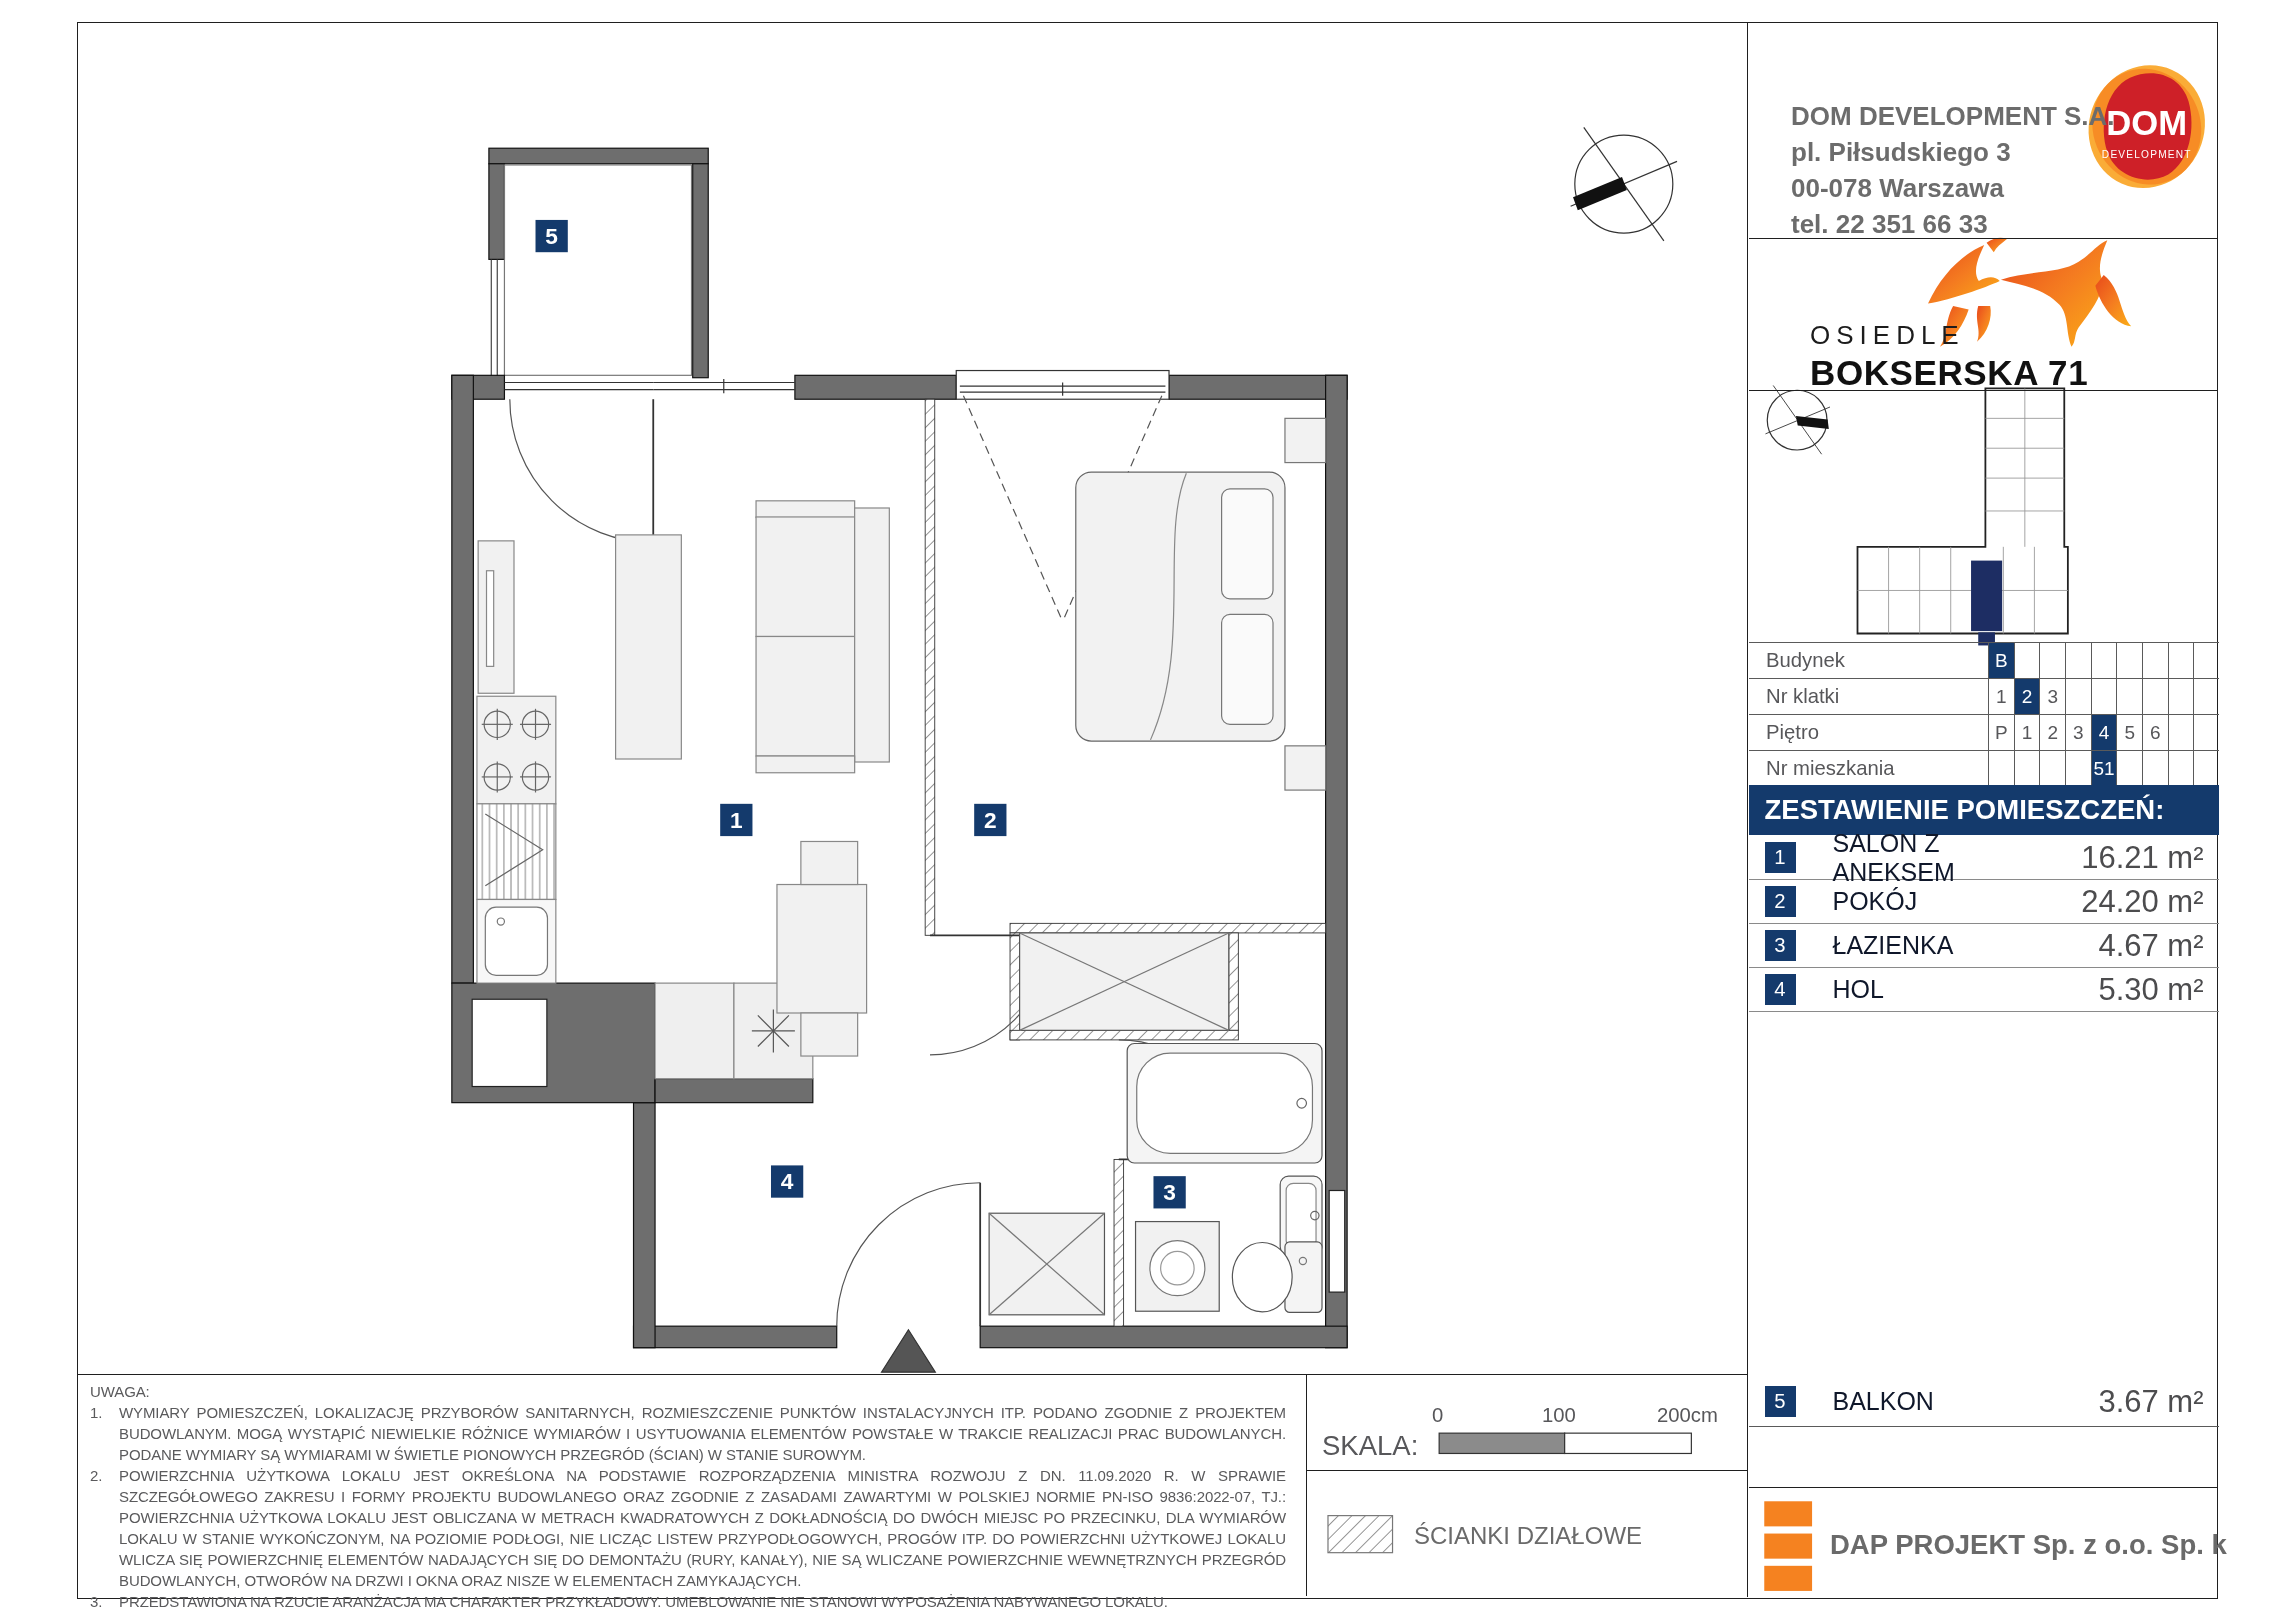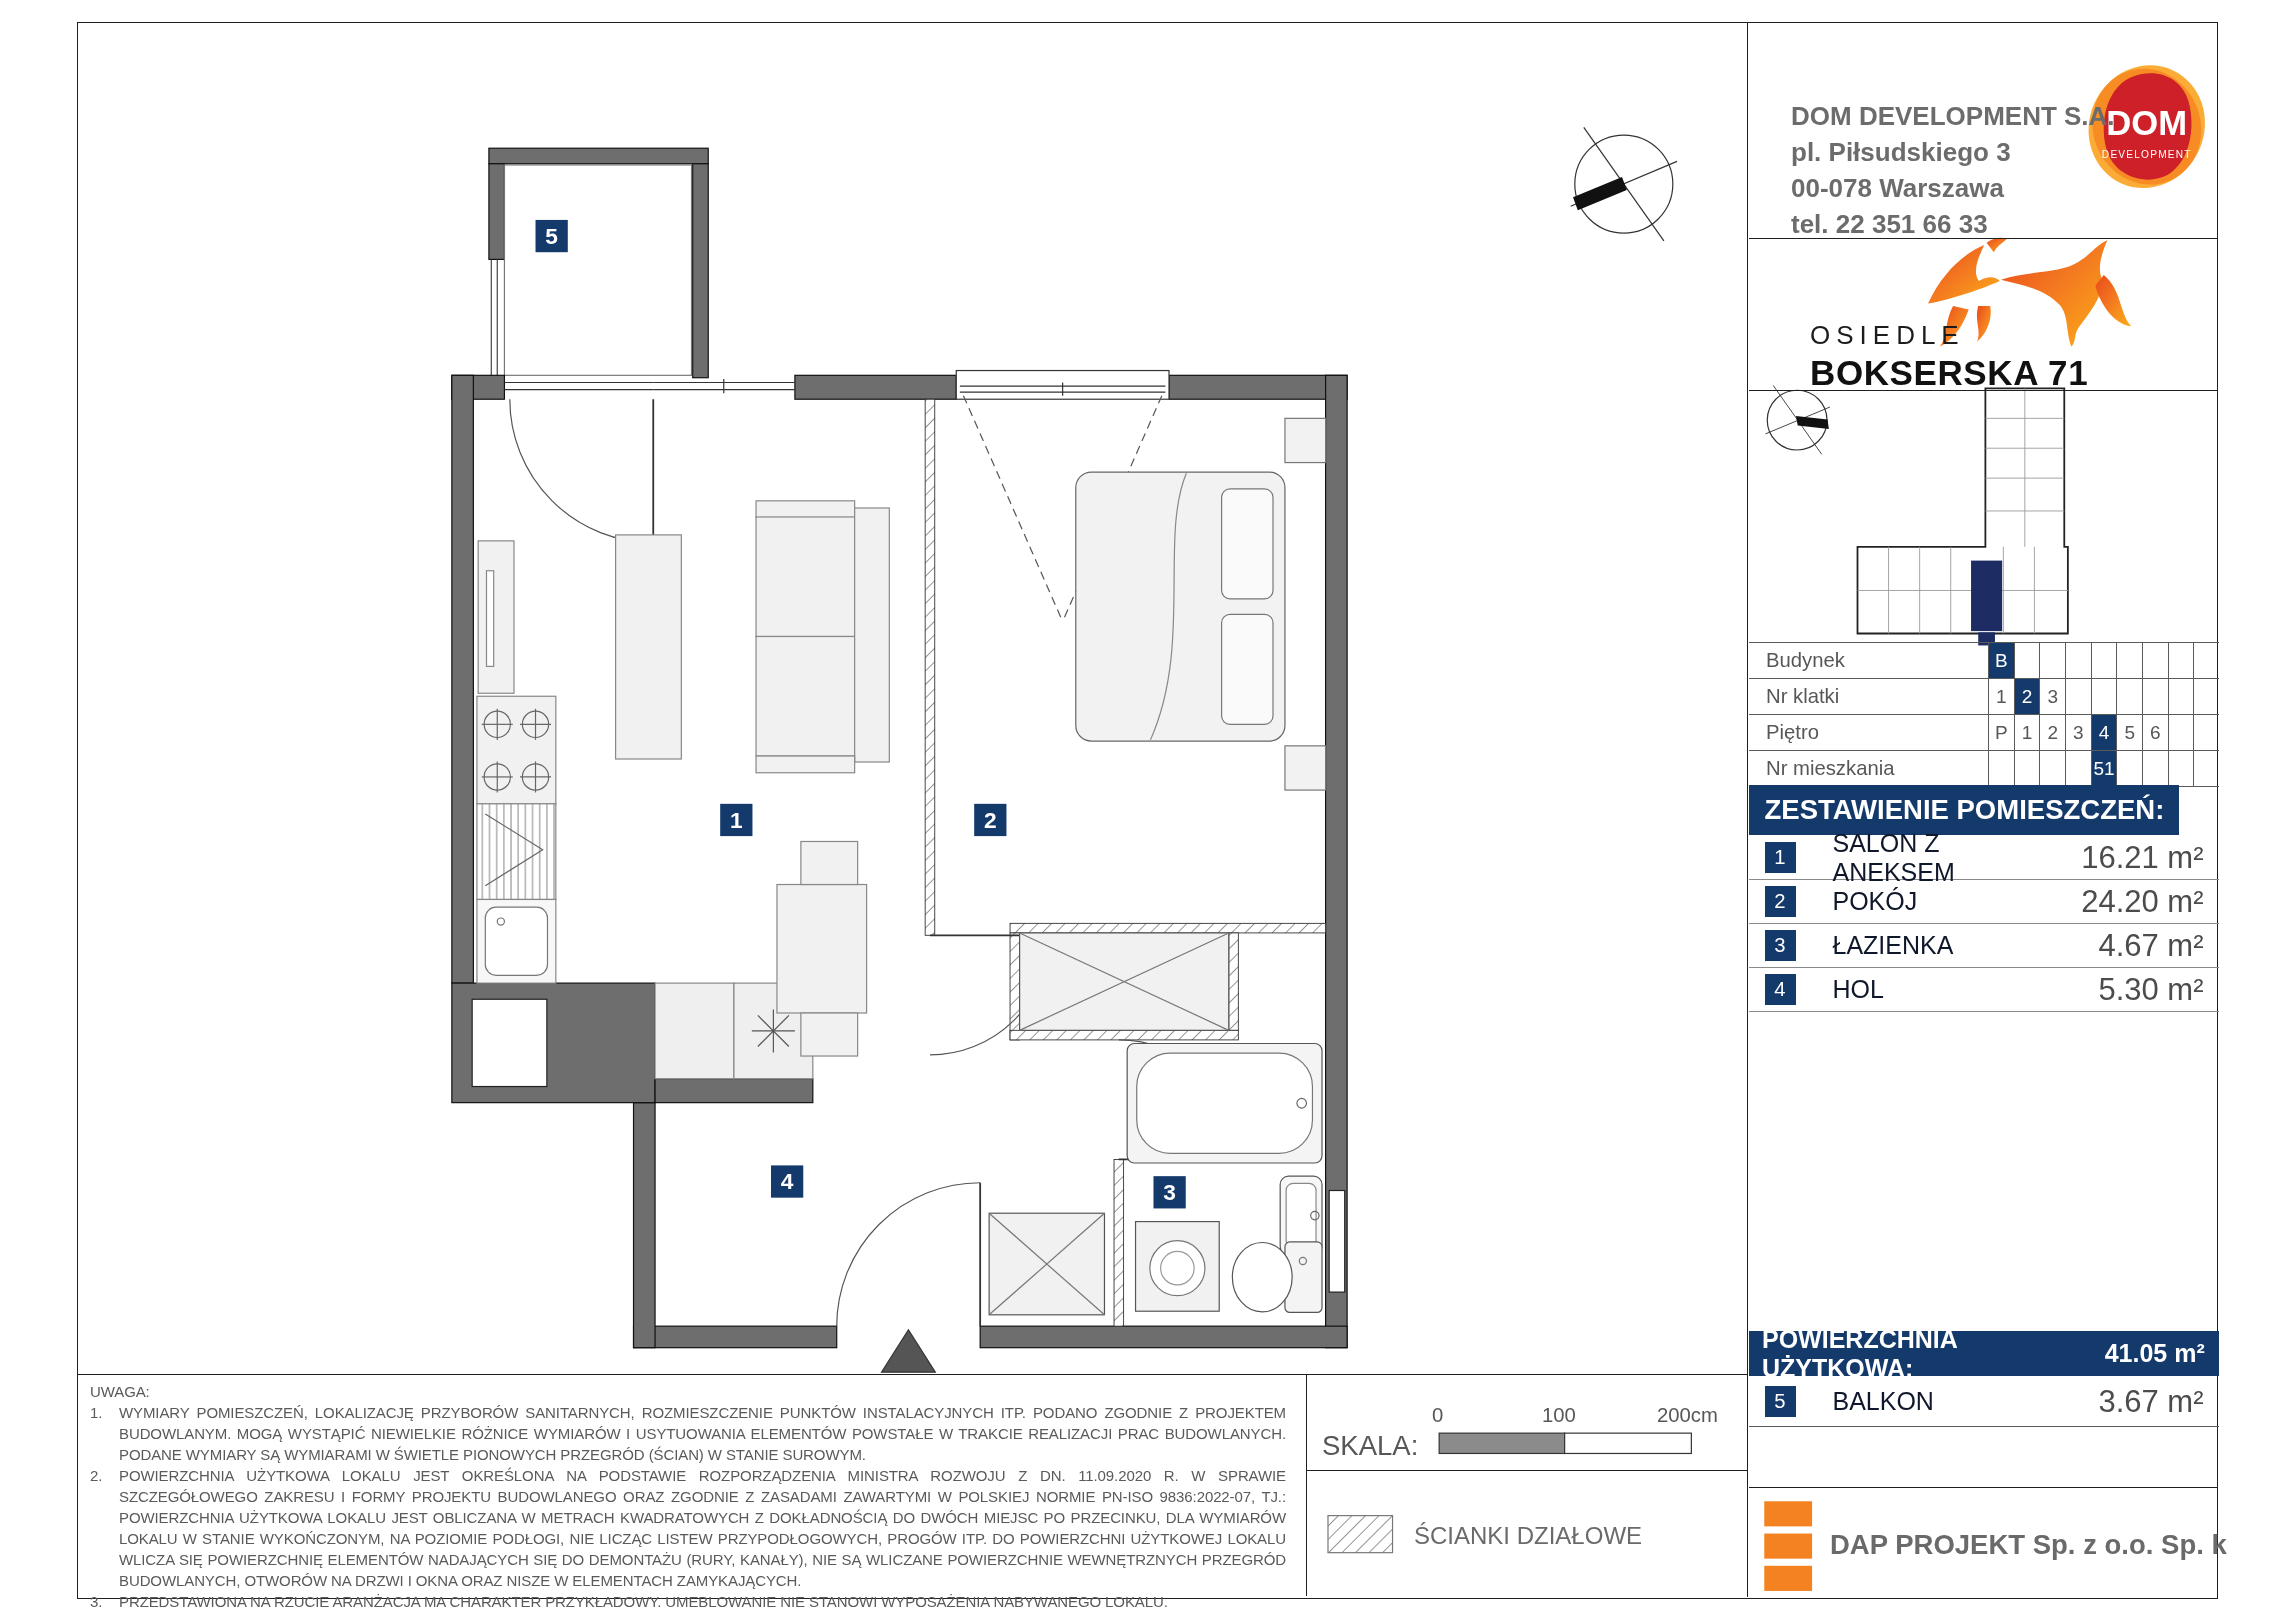--- a/index.html
+++ b/index.html
@@ -14,21 +14,21 @@
   #estate-line2{left:1810px;top:353px;font-size:35px;font-weight:bold;color:#111;letter-spacing:0.6px;}
   
   #unit-info-table{left:1749px;top:642px;width:470px;border-top:1.2px solid #5a5a5a;}
   .ut-row{display:flex;height:35px;border-bottom:1.2px solid #5a5a5a;align-items:stretch;}
   .ut-label{width:222px;display:flex;align-items:center;padding-left:17px;font-size:20.3px;color:#57575a;}
   .ut-cells{flex:1;display:flex;}
   .ut-cell{flex:1;border-left:1.2px solid #5a5a5a;display:flex;align-items:center;justify-content:center;
            font-size:19px;color:#57575a;}
   .ut-cell.sel{background:#143a6c;color:#fff;}
   
-  #rooms-header{left:1749px;top:785px;width:430px;height:50px;background:#143a6c;color:#fff;
+  #rooms-header{left:1749px;top:785px;width:470px;height:50px;background:#143a6c;color:#fff;
                 display:flex;align-items:center;padding-left:15.5px;font-size:27.5px;font-weight:bold;box-sizing:border-box;}
   #rooms-rows{left:1749px;top:836px;width:470px;}
   .room-row{position:relative;height:43px;border-bottom:1.2px solid #8a8a8a;display:flex;align-items:center;}
   .numsq{width:31px;height:31px;background:#143a6c;color:#fff;display:flex;align-items:center;justify-content:center;
          font-size:20.3px;margin-left:15.5px;flex:0 0 auto;}
   .room-name{margin-left:37px;font-size:25px;color:#0f172a;flex:1;}
   .room-area{font-size:31px;color:#4c4c4e;text-align:right;padding-right:15.5px;width:179px;}
   
   #area-band{left:1749px;top:1331px;width:470px;height:45px;background:#143a6c;color:#fff;display:flex;align-items:center;}
   #area-band .lbl{padding-left:13px;font-size:25px;font-weight:bold;flex:1;}
@@ -407,24 +407,20 @@
         <div class="room-name">ŁAZIENKA</div>
         <div class="room-area">4.67 m²</div>
       </div>
       <div class="room-row">
         <div class="numsq">4</div>
         <div class="room-name">HOL</div>
         <div class="room-area">5.30 m²</div>
       </div>
     </div>
 
-  <div class="abs" id="area-band">
-    <div class="lbl">POWIERZCHNIA UŻYTKOWA:</div>
-    <div class="val">41.05 m²</div>
-  </div>
 
   <div class="abs" id="balkon-row">
     <div class="numsq">5</div>
     <div class="room-name">BALKON</div>
     <div class="room-area">3.67 m²</div>
   </div>
 
   <div class="abs" id="notes">
     <div>UWAGA:</div>
     <div id="notes-list">

